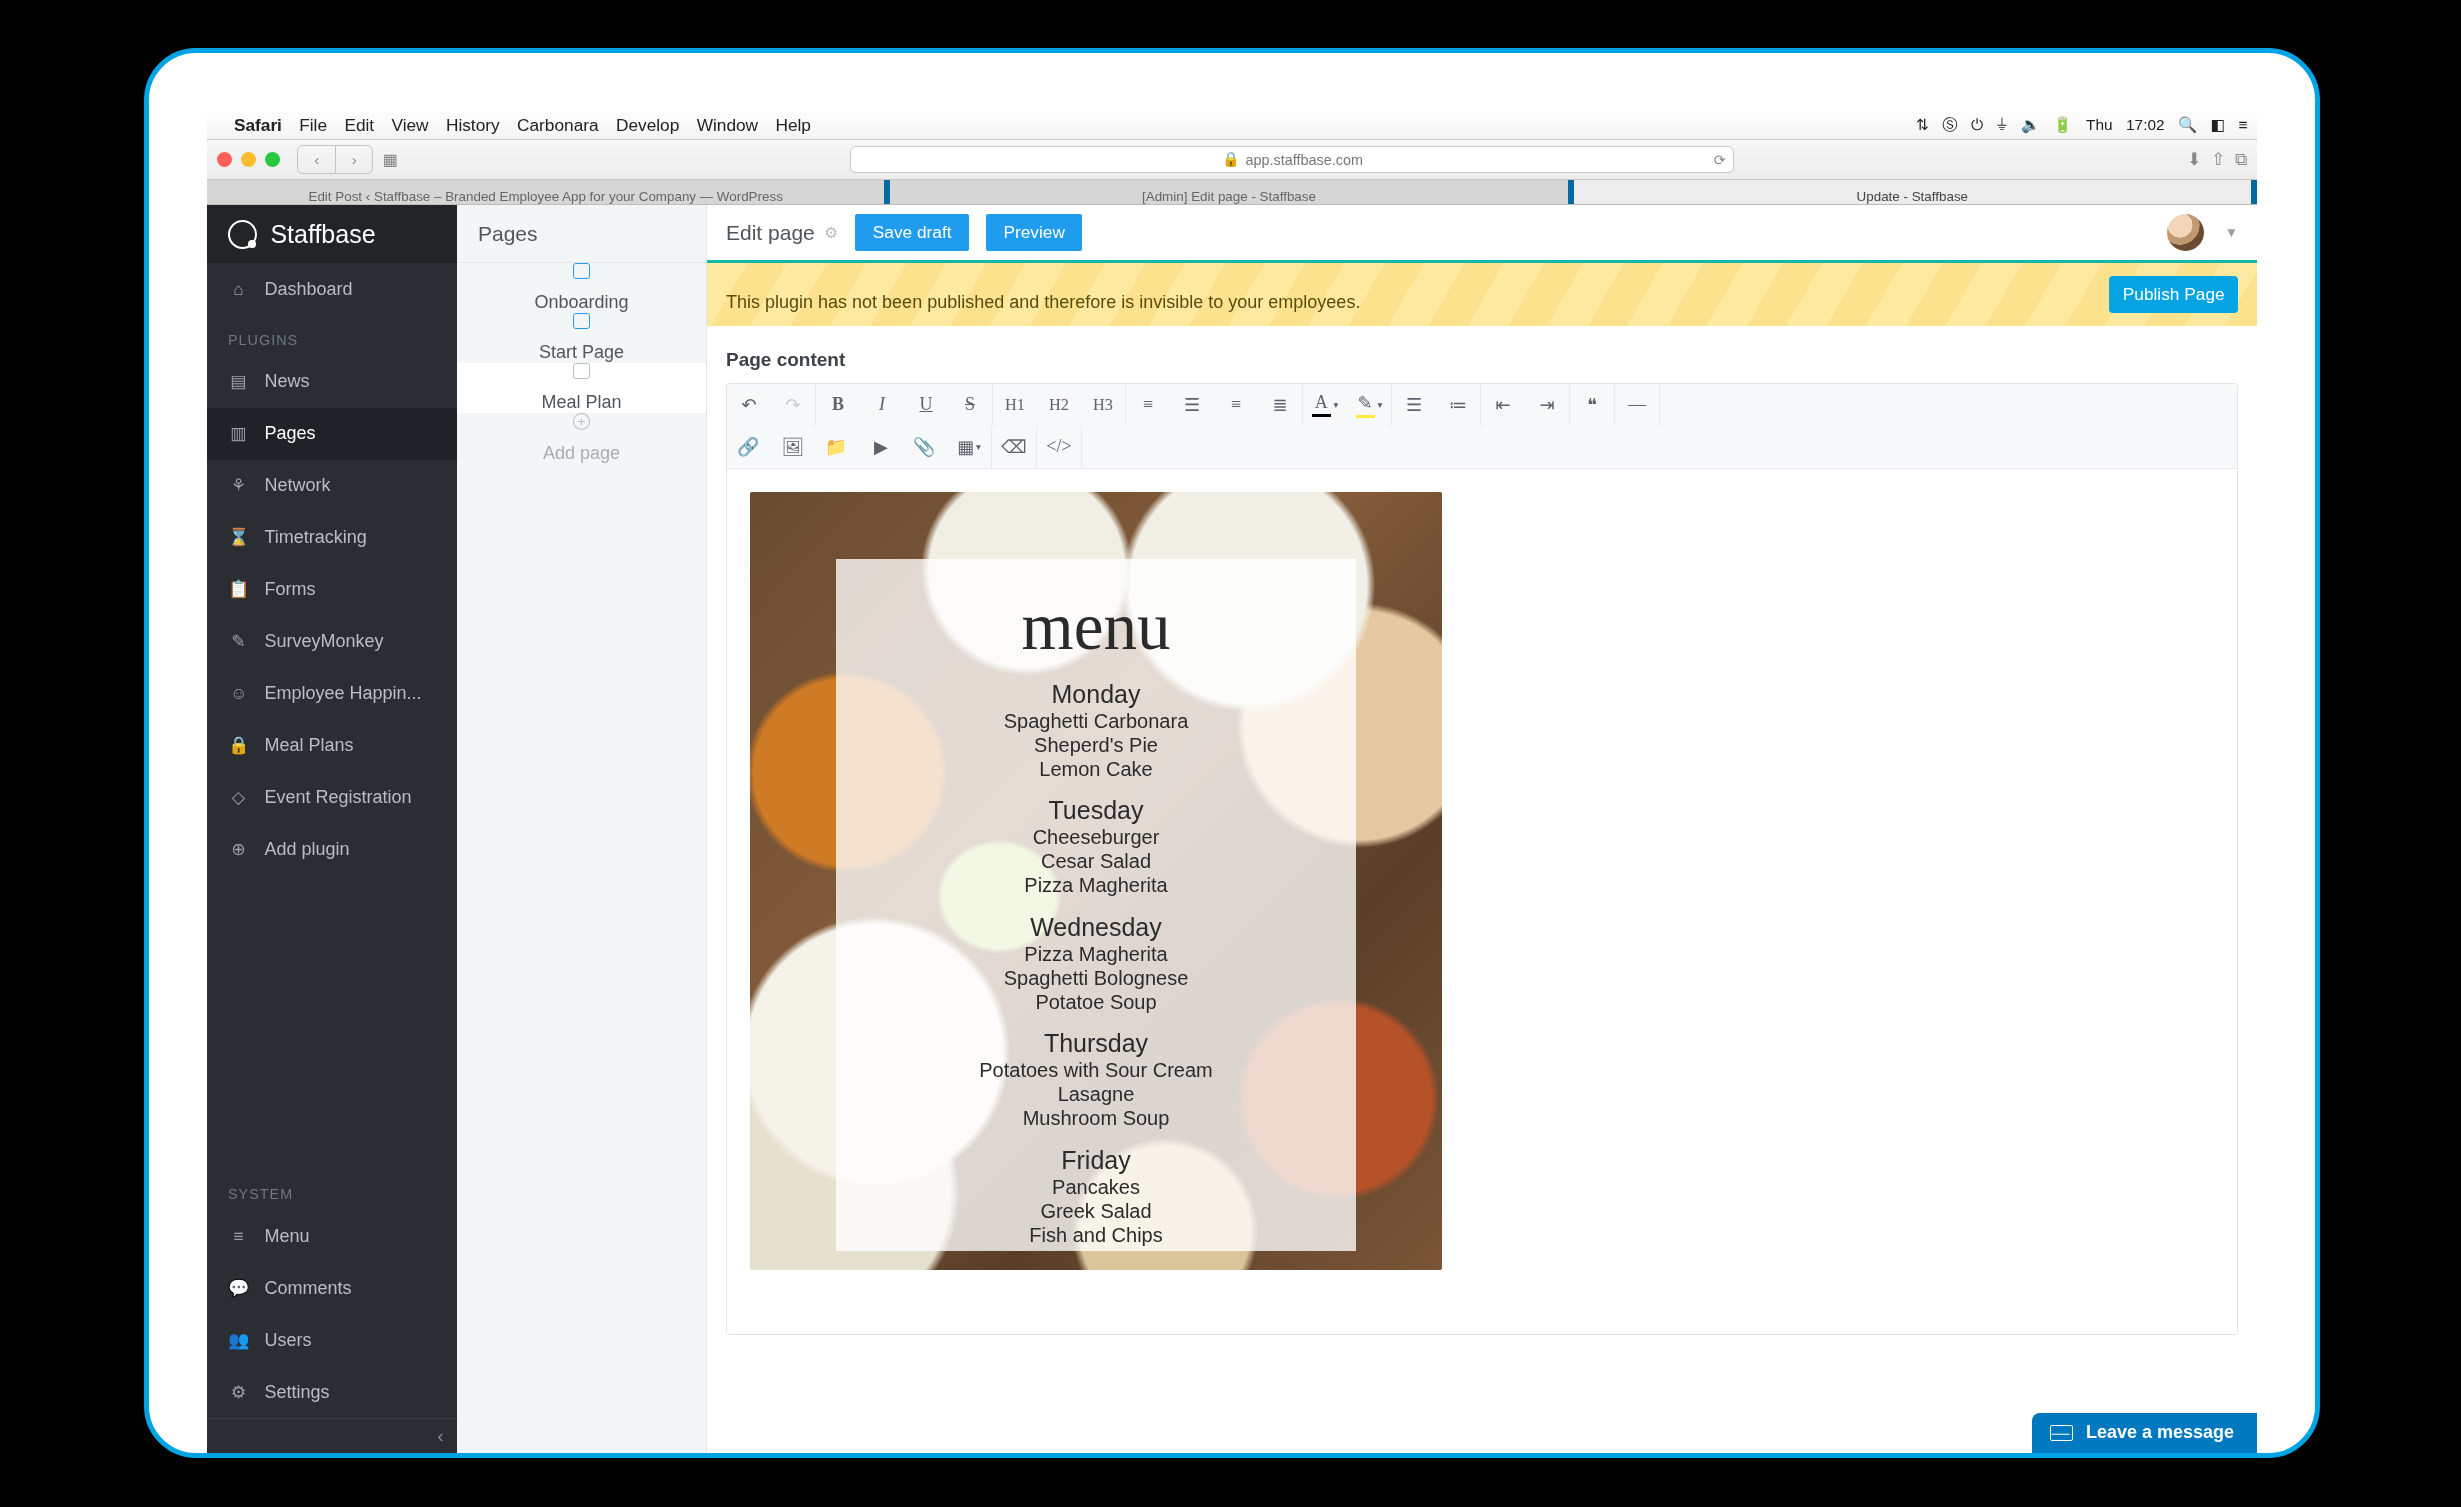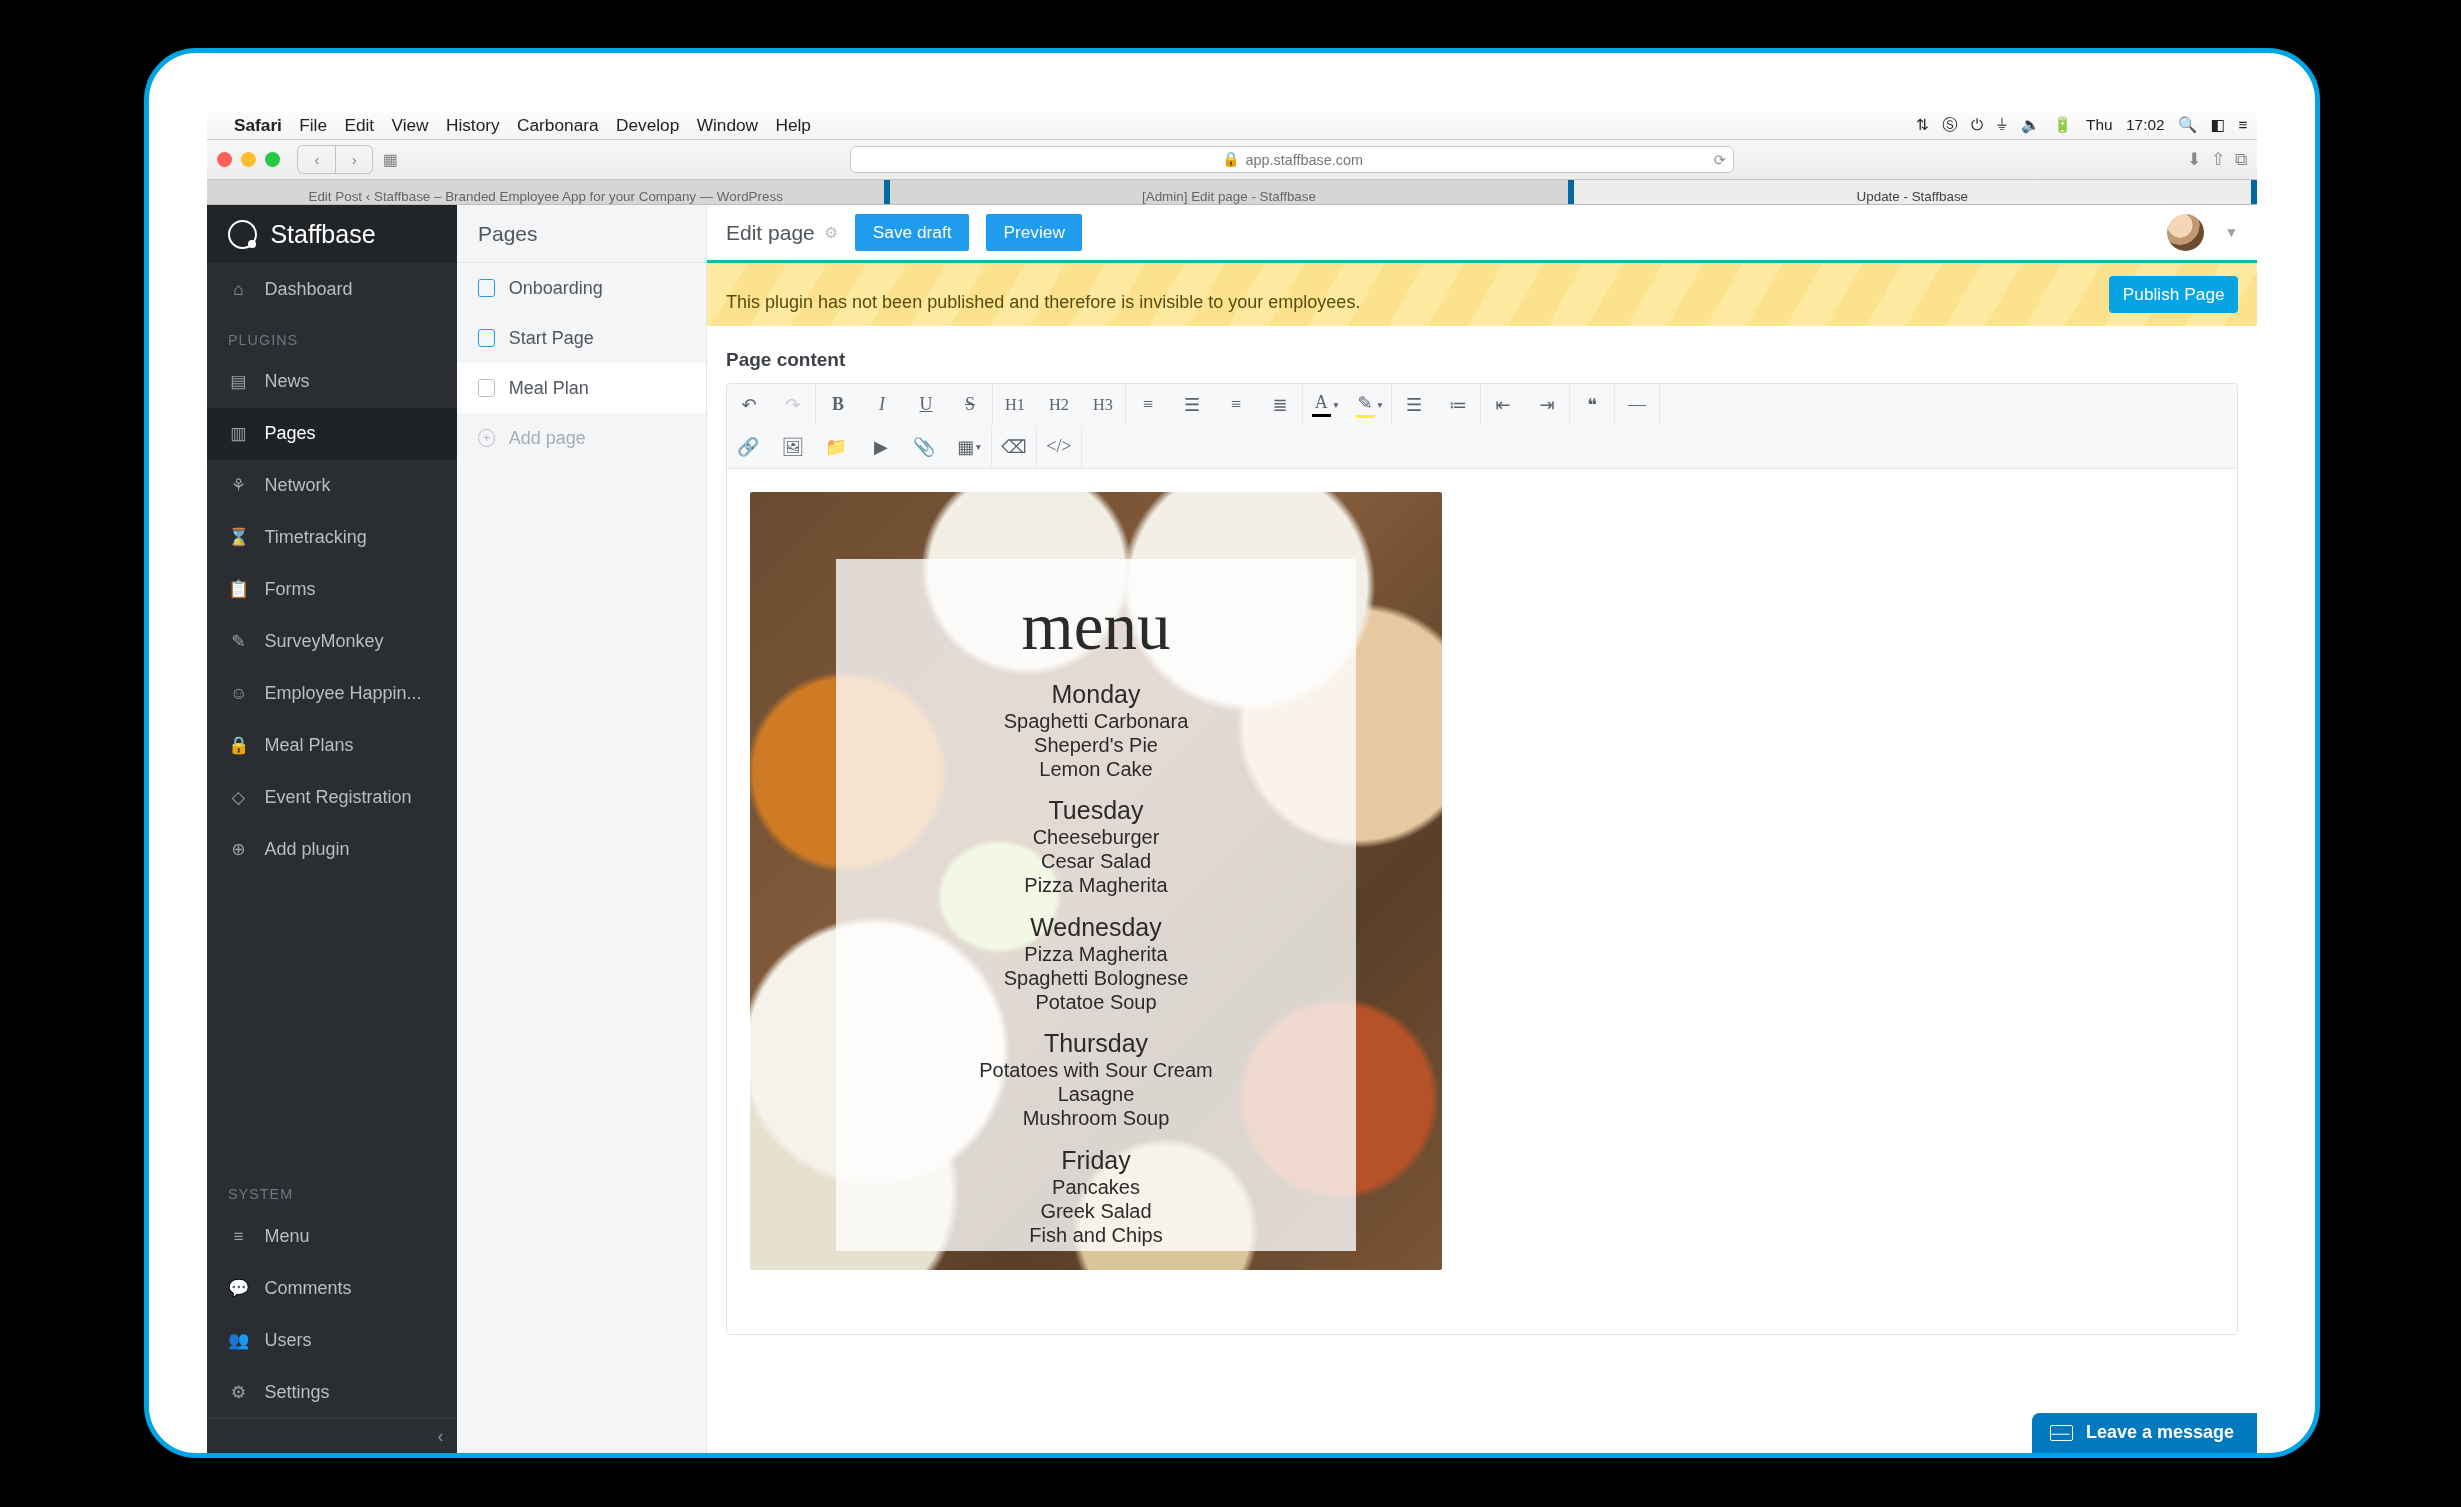--- a/index.html
+++ b/index.html
@@ -43,21 +43,21 @@
 .sb-item { height:52px; display:flex; align-items:center; gap:15.4px; padding:0 21px; color:#b9bec5; cursor:pointer; }
 .sb-item.active{ background:#1f2226; color:#fff; }
 .sb-hdr { padding:17.3px 21px 7.7px; font-size:14.4px; letter-spacing:1px; color:#6f7681; }
 .sb-icon { width:21px; text-align:center; font-size:17.3px; color:#9aa0a8; }
 .sb-spacer { flex:1; }
 .sb-collapse { height:35px; border-top:1px solid #3a3e44; display:flex; align-items:center; justify-content:flex-end; padding:0 13.4px; color:#8a9098; }
 
 
 .pages-sb { width:250px; background:#f4f5f6; border-right:1px solid #e4e6e9; display:flex; flex-direction:column; }
 .pages-hdr { height:58px; display:flex; align-items:center; padding:0 21px; font-size:21px; color:#50565d; border-bottom:1px solid #e4e6e9; }
-.page-item { height:50px; display:flex; align-items:center; gap:13.4px; padding:0 21px; color:#50565d; font-size:18px; cursor:pointer; }
+.page-item { height:50px; display:flex; align-items:center; gap:13.4px; padding:0 21px; color:#50565d; font-size:18px; cursor:pointer;flex-direction:column; }
 .page-item.active{ background:#fff; }
 .page-item .pi { width:17.3px; height:17.3px; border:1.4px solid #209cee; border-radius:2.9px; position:relative; }
 .page-item .pi.grey{ border-color:#b8bdc4; }
 .page-item.add { color:#a7adb5; }
 .page-item.add .plus{ width:17.3px; height:17.3px; border:1.4px solid #b8bdc4; border-radius:50%; display:flex; align-items:center; justify-content:center; font-size:13.4px; color:#b8bdc4;}
 
 
 .main { flex:1; display:flex; flex-direction:column; background:#fff; overflow:hidden; position:relative;}
 
 .topbar { height:58px; display:flex; align-items:center; padding:4px 19px; gap:17.3px; border-bottom:3px solid #14b8a6; }

